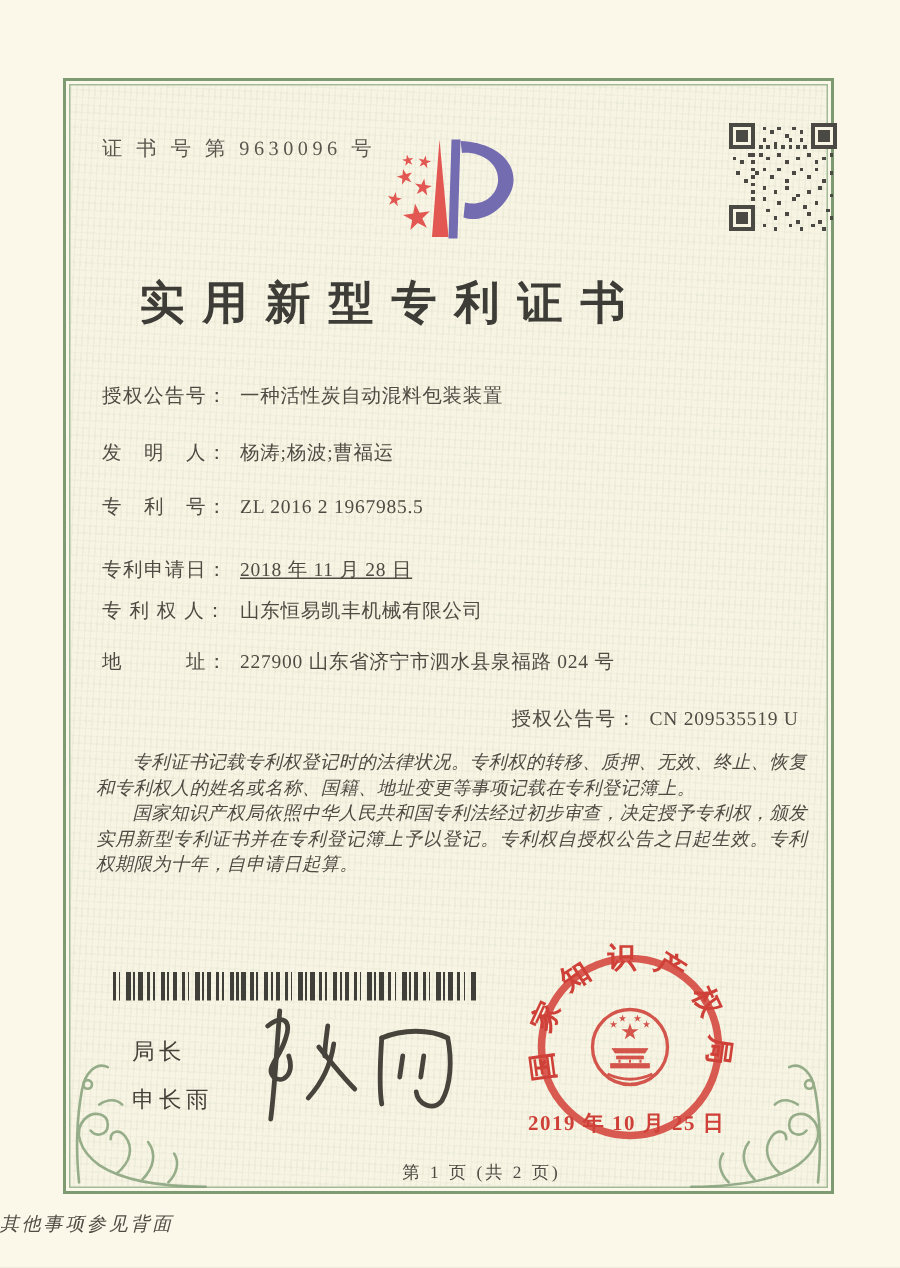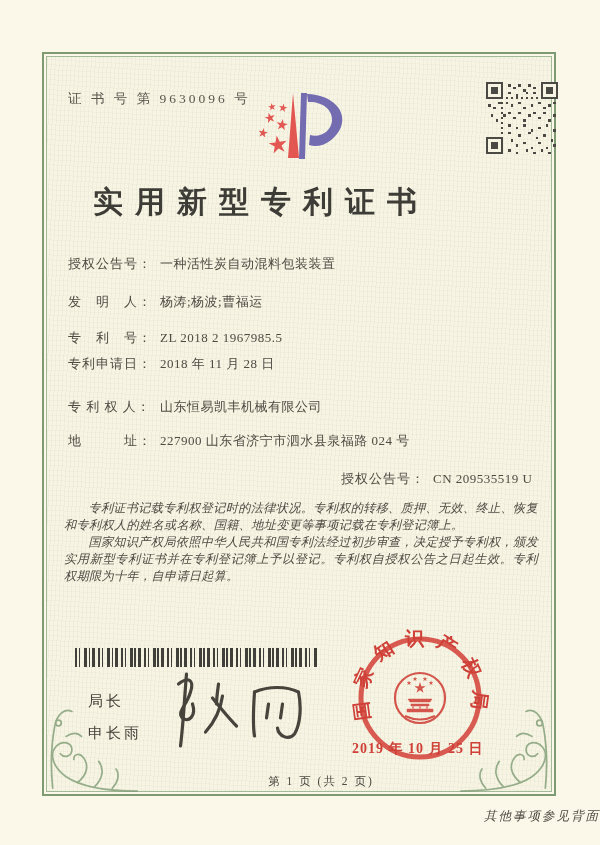--- a/index.html
+++ b/index.html
@@ -31,21 +31,21 @@
     position:absolute; left:42px; top:182px; width:426px; text-align:center;
     font-size:30px; font-weight:bold; letter-spacing:12px; color:#3e3c37;
     text-indent:12px; white-space:nowrap;
   }
   .field-row { position:absolute; left:68px; width:480px; font-size:13px; color:#4f4b43; white-space:nowrap; }
   .field-row .lbl { display:inline-block; min-width:86px; letter-spacing:1px; }
   .field-row .val { margin-left:6px; letter-spacing:0.5px; }
   .row-name  { top:255px; }
   .row-inv   { top:293px; }
   .row-pno   { top:329px; }
-  .row-fdate { top:355px; }
+  .row-fdate { top:371px;text-decoration:underline; }
   .row-ptee  { top:398px; }
   .row-addr  { top:432px; }
   .row-grant { top:470px; }
   .grant2 { position:absolute; left:230px; top:0; white-space:nowrap;margin-left:43px; }
   .paras {
     position:absolute; left:64px; top:500px; width:474px;
     font-size:12.2px; line-height:17px; text-align:justify;
     color:#4f4b43; font-style:italic; letter-spacing:0.3px;
   }
   .paras p { text-indent:2em; }
@@ -64,21 +64,21 @@
   .seal-svg { position:absolute; left:350px; top:628px; width:140px; height:140px; }
   .seal-date {
     position:absolute; left:352px; top:740px; font-size:14px; font-weight:bold;
     color:#cf4038; letter-spacing:1px; white-space:nowrap;
   }
   .page-num {
     position:absolute; left:42px; top:774px; width:558px; text-align:center;
     font-size:11.5px; letter-spacing:2px; color:#4c4a42;
   }
   .footer-note {
-    position:absolute; left:0; top:808px; width:600px; text-align:right;
+    position:absolute; left:0; top:808px; width:600px; text-align:left;
     font-size:12.5px; letter-spacing:2px; color:#4f4c44; font-style:italic;
   }
   .ornament { position:absolute; width:96px; height:96px; }
   .orn-left  { left:45px;  top:698px; }
   .orn-right { left:457px; top:698px; transform:scaleX(-1); }
 </style>
 </head>
 <body>
 
 <div class="page">
@@ -133,21 +133,21 @@
 
   <div class="title">实用新型专利证书</div>
 
   <div class="field-row row-name">
     <span class="lbl">授权公告号：</span><span class="val">一种活性炭自动混料包装装置</span>
   </div>
   <div class="field-row row-inv">
     <span class="lbl">发　明　人：</span><span class="val">杨涛;杨波;曹福运</span>
   </div>
   <div class="field-row row-pno">
-    <span class="lbl">专　利　号：</span><span class="val">ZL 2018 2 1967985.5</span>
+    <span class="lbl">专　利　号：</span><span class="val">ZL 2016 2 1967985.5</span>
   </div>
   <div class="field-row row-fdate">
     <span class="lbl">专利申请日：</span><span class="val">2018 年 11 月 28 日</span>
   </div>
   <div class="field-row row-ptee">
     <span class="lbl">专 利 权 人：</span><span class="val">山东恒易凯丰机械有限公司</span>
   </div>
   <div class="field-row row-addr">
     <span class="lbl">地　　　址：</span><span class="val">227900 山东省济宁市泗水县泉福路 024 号</span>
   </div>

